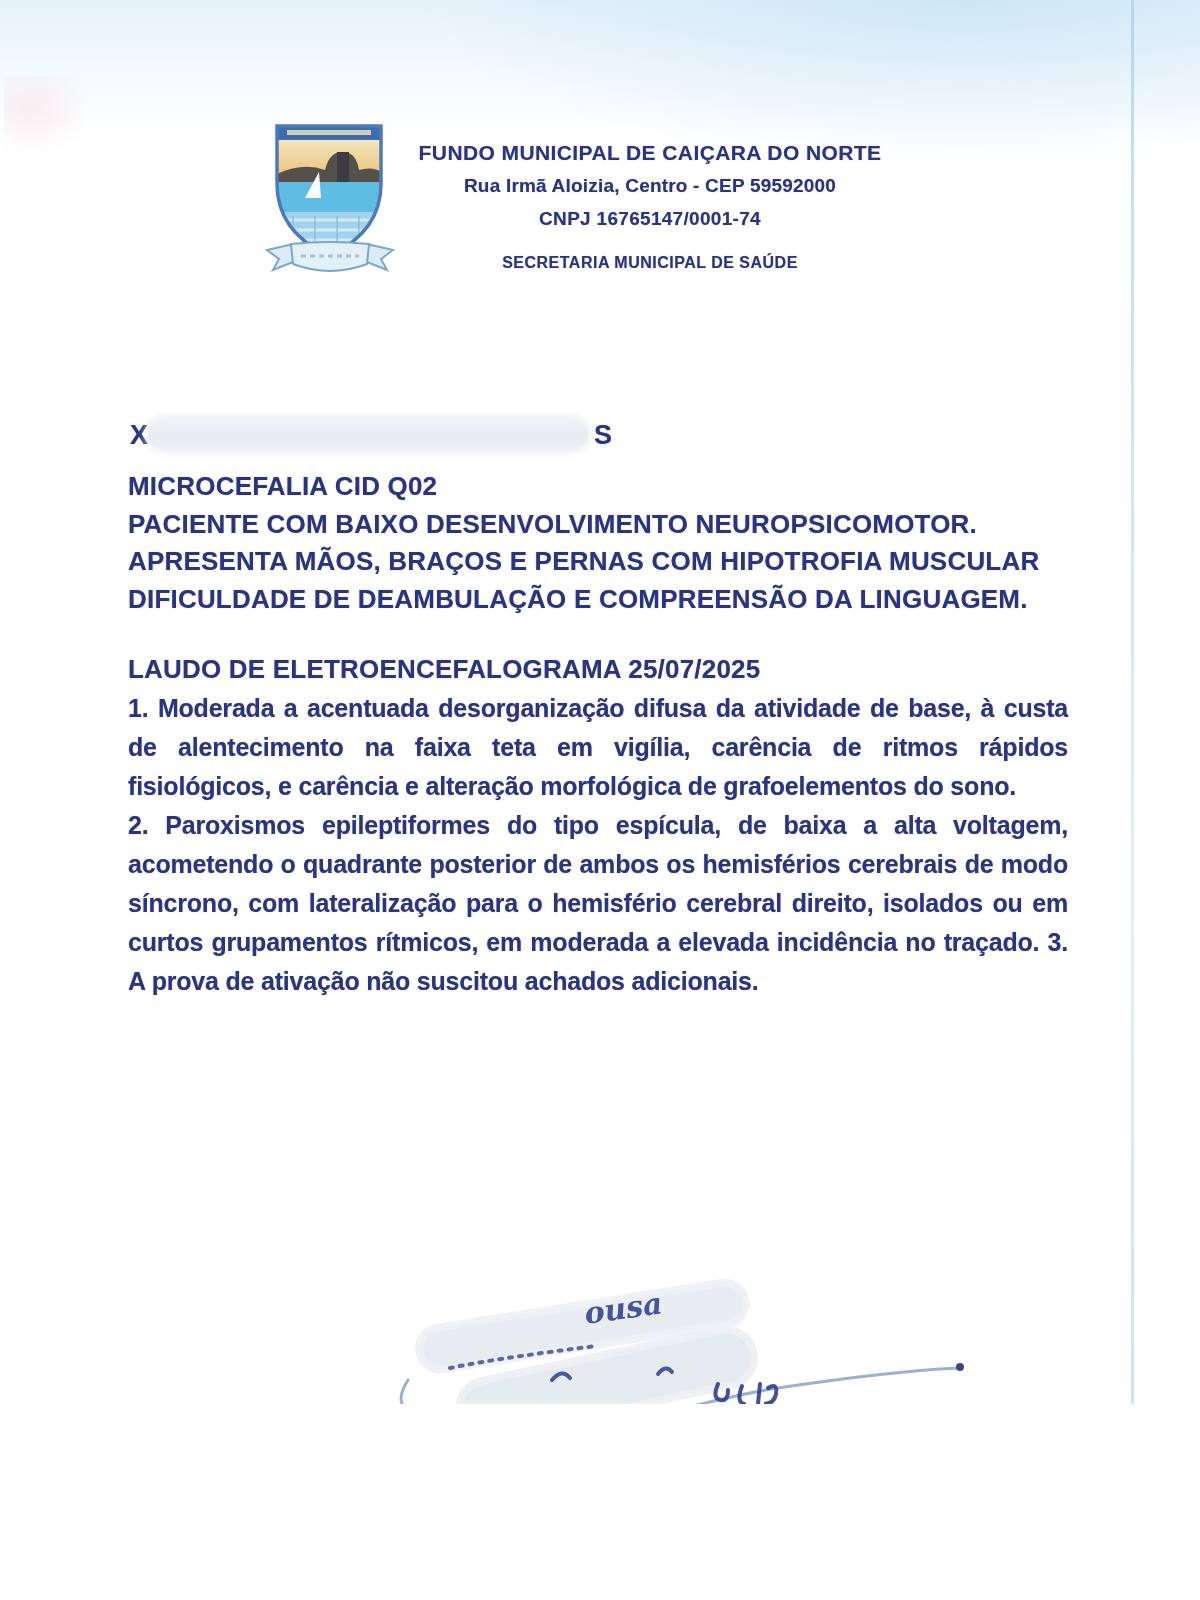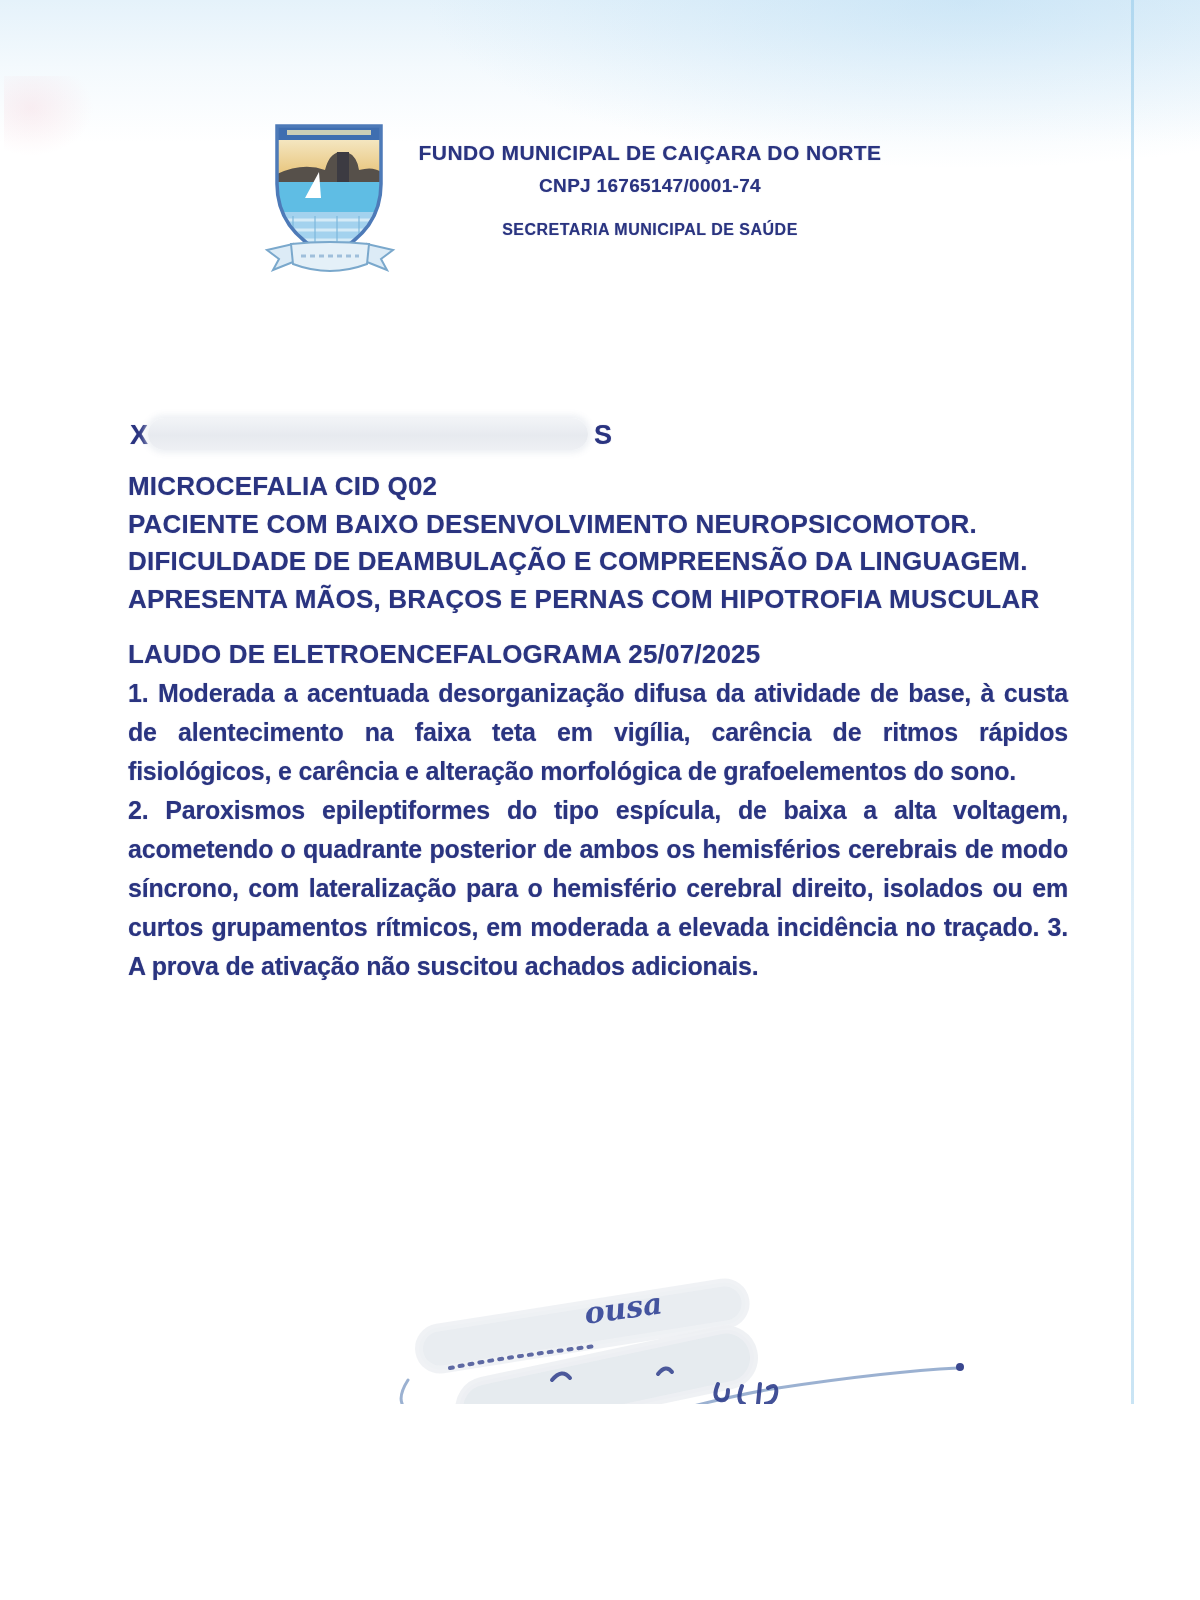--- a/index.html
+++ b/index.html
@@ -66,21 +66,21 @@
     background:linear-gradient(180deg,#f2f4f7,#e7eaef 55%,#eef0f4);
     border-radius:16px;
     box-shadow:0 0 6px 3px rgba(236,239,243,.95);
   }
   .diagnosis{
     position:absolute;left:128px;top:468px;width:960px;
     font-size:26px;font-weight:bold;line-height:37.5px;letter-spacing:.2px;
   }
   
   .report{
-    position:absolute;left:128px;top:635px;width:940px;
+    position:absolute;left:128px;top:650px;width:940px;
     font-size:25px;font-weight:bold;line-height:39px;letter-spacing:-.2px;
   }
   .report p{margin:0;text-align:justify;}
   .report .nojust{text-align:left;}
   .report-title{font-size:26px;letter-spacing:.2px;}
   
   .signature{position:absolute;left:358px;top:1252px;width:710px;height:220px;}
   
   .date-line{position:absolute;left:443px;top:1480px;height:50px;}
   .date-label{font-size:34px;font-weight:bold;letter-spacing:1.5px;}
@@ -131,35 +131,36 @@
 
       <path d="M4,138 L30,132 L30,150 L10,158 L16,147 Z" fill="#dcebf6" stroke="#7aa8cc" stroke-width="2"></path>
       <path d="M130,138 L104,132 L104,150 L124,158 L118,147 Z" fill="#dcebf6" stroke="#7aa8cc" stroke-width="2"></path>
       <path d="M28,132 Q67,128 106,132 L104,152 Q67,166 30,152 Z" fill="#e4f0f8" stroke="#7aa8cc" stroke-width="2"></path>
       <path d="M38,144 h58" stroke="#8fb4d4" stroke-width="3" stroke-dasharray="5 4" opacity=".8"></path>
     </svg>
   </div>
 
   <div class="letterhead-text ink">
     <div class="org-name">FUNDO MUNICIPAL DE CAIÇARA DO NORTE</div>
+    <div class="org-address">Rua Irmã Aloizia, Centro - CEP 59592000</div>
     <div class="org-cnpj">CNPJ 16765147/0001-74</div>
     <div class="org-dept">SECRETARIA MUNICIPAL DE SAÚDE</div>
   </div>
 
   <div class="name-line ink">
     <span class="name-x">X</span>
     <span class="redaction-bar"></span>
     <span class="name-s">S</span>
   </div>
 
   <div class="diagnosis ink">
     <div>MICROCEFALIA CID Q02</div>
     <div>PACIENTE COM BAIXO DESENVOLVIMENTO NEUROPSICOMOTOR.</div>
+    <div>APRESENTA MÃOS, BRAÇOS E PERNAS COM HIPOTROFIA MUSCULAR</div>
     <div>DIFICULDADE DE DEAMBULAÇÃO E COMPREENSÃO DA LINGUAGEM.</div>
-    <div>APRESENTA MÃOS, BRAÇOS E PERNAS COM HIPOTROFIA MUSCULAR</div>
   </div>
 
   <div class="report ink">
     <p class="nojust report-title">LAUDO DE ELETROENCEFALOGRAMA 25/07/2025</p>
     <p>1. Moderada a acentuada desorganização difusa da atividade de base, à custa de alentecimento na faixa teta em vigília, carência de ritmos rápidos fisiológicos, e carência e alteração morfológica de grafoelementos do sono.</p>
     <p>2. Paroxismos epileptiformes do tipo espícula, de baixa a alta voltagem, acometendo o quadrante posterior de ambos os hemisférios cerebrais de modo síncrono, com lateralização para o hemisfério cerebral direito, isolados ou em curtos grupamentos rítmicos, em moderada a elevada incidência no traçado. 3. A prova de ativação não suscitou achados adicionais.</p>
   </div>
 
   <div class="signature">
     <svg width="710" height="220" viewBox="0 0 710 220">

